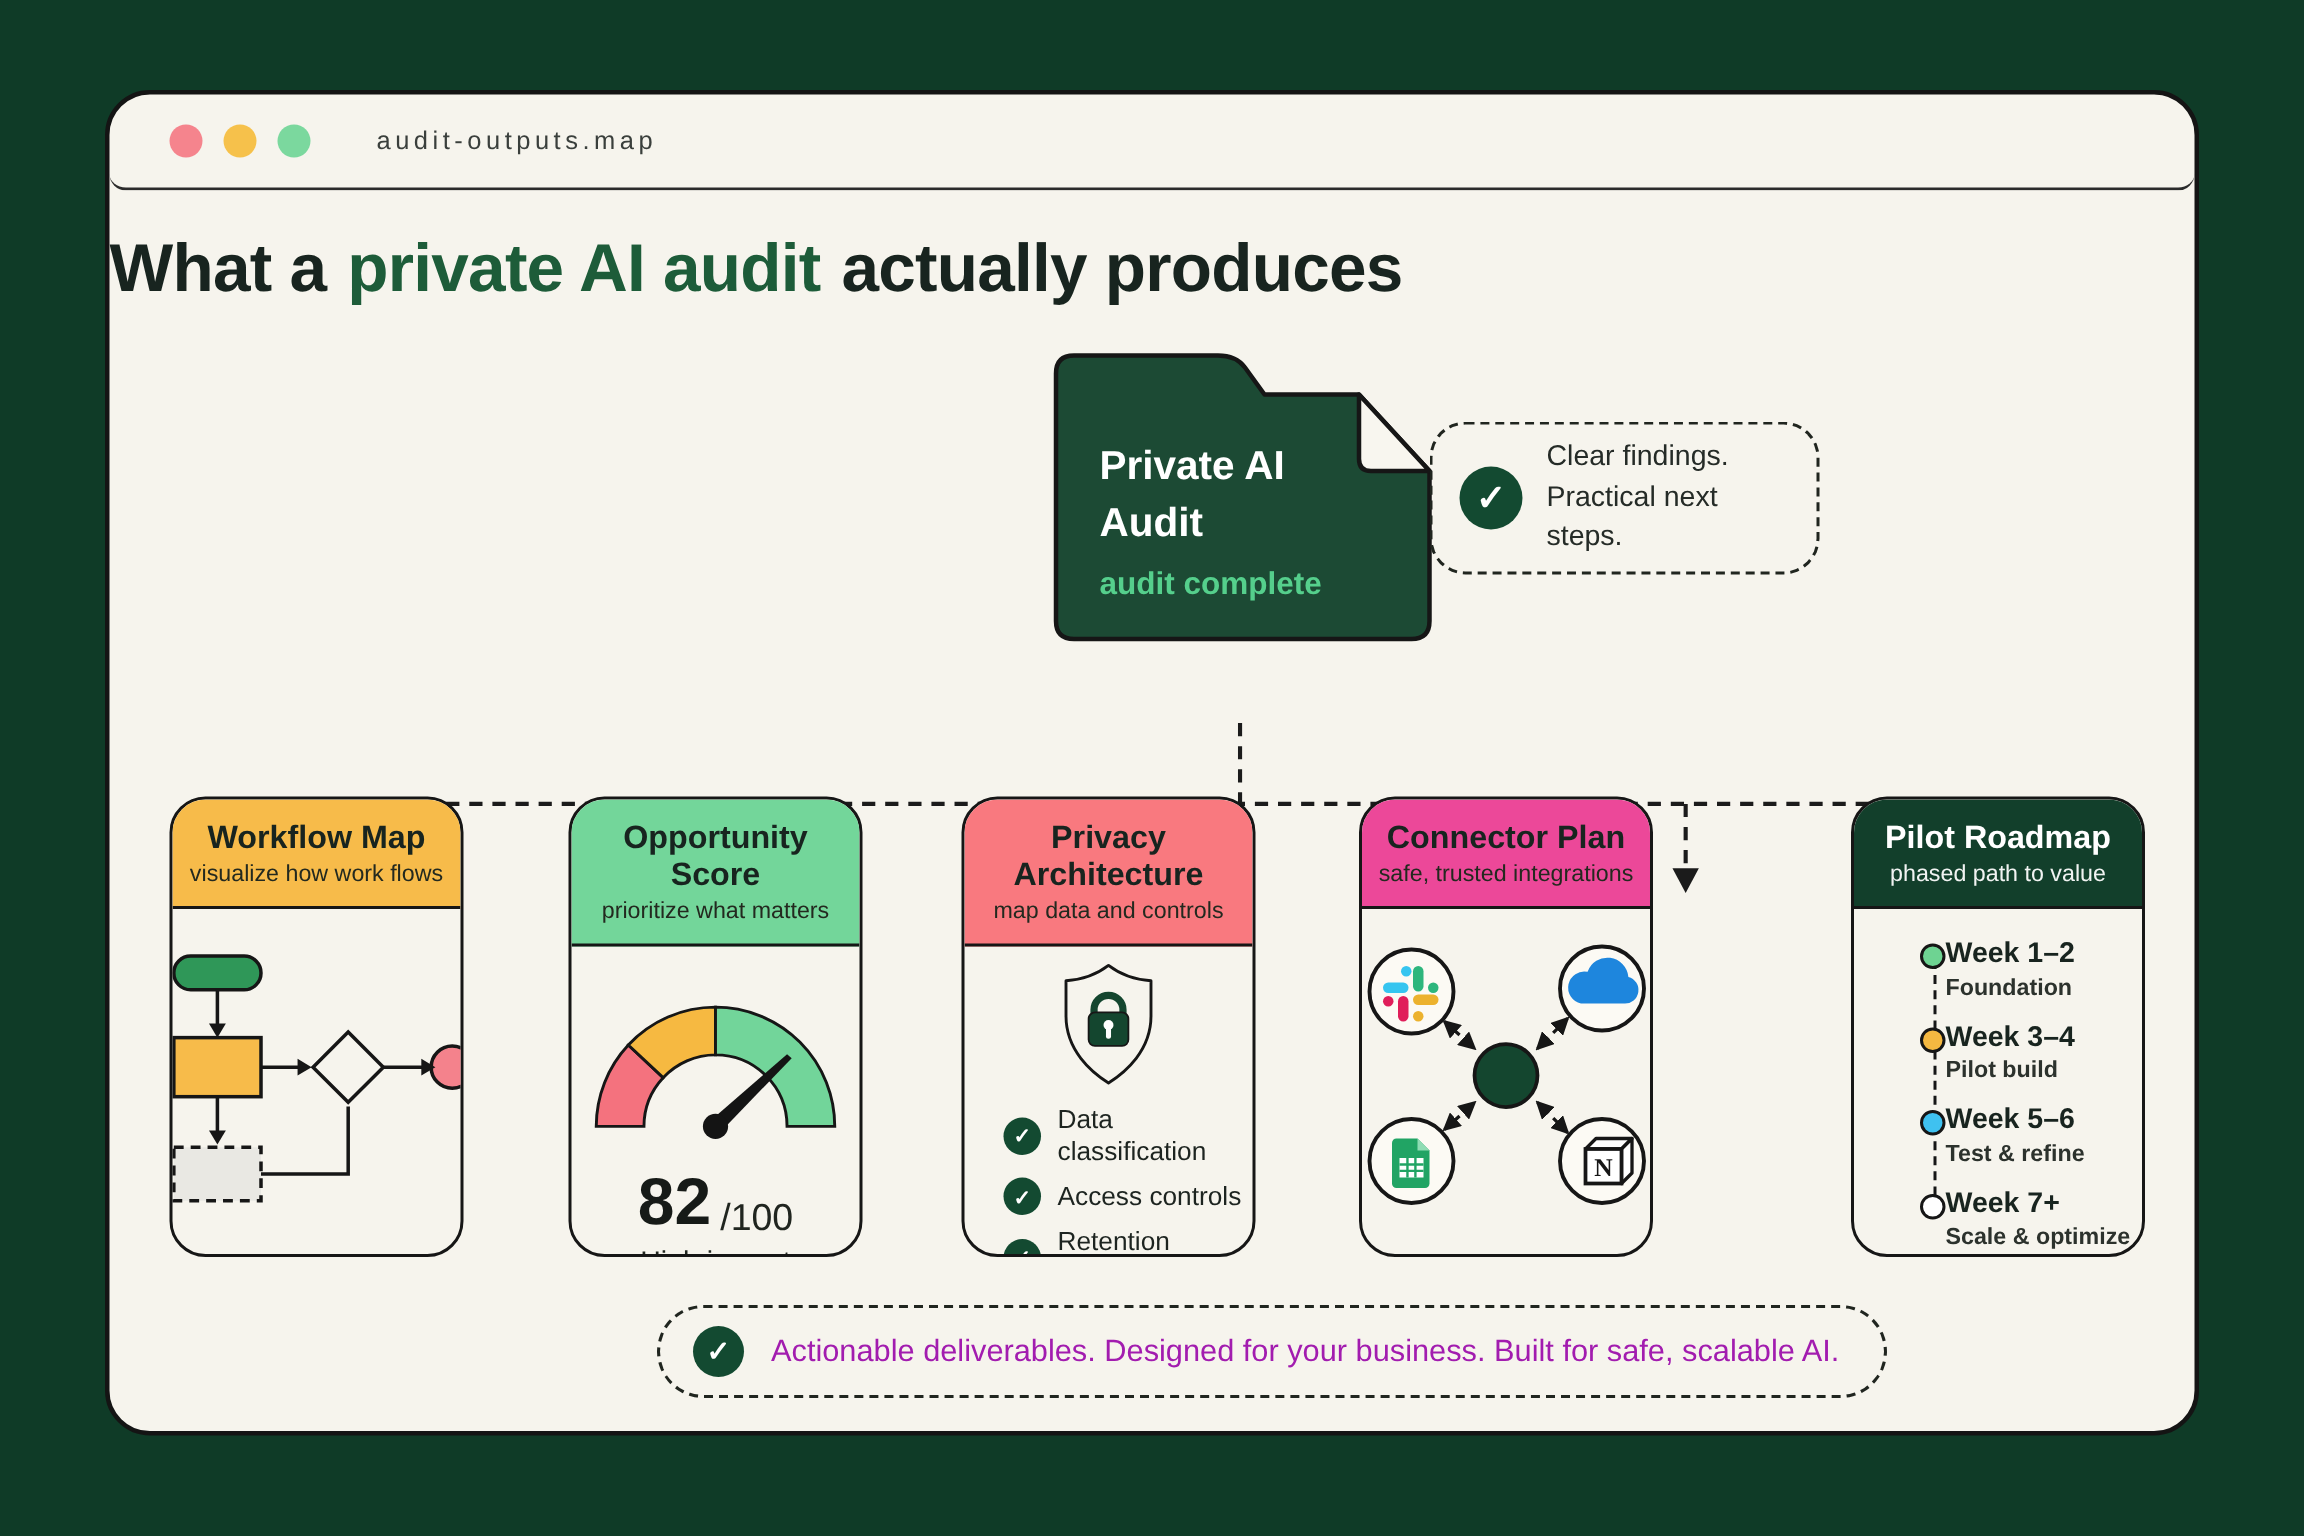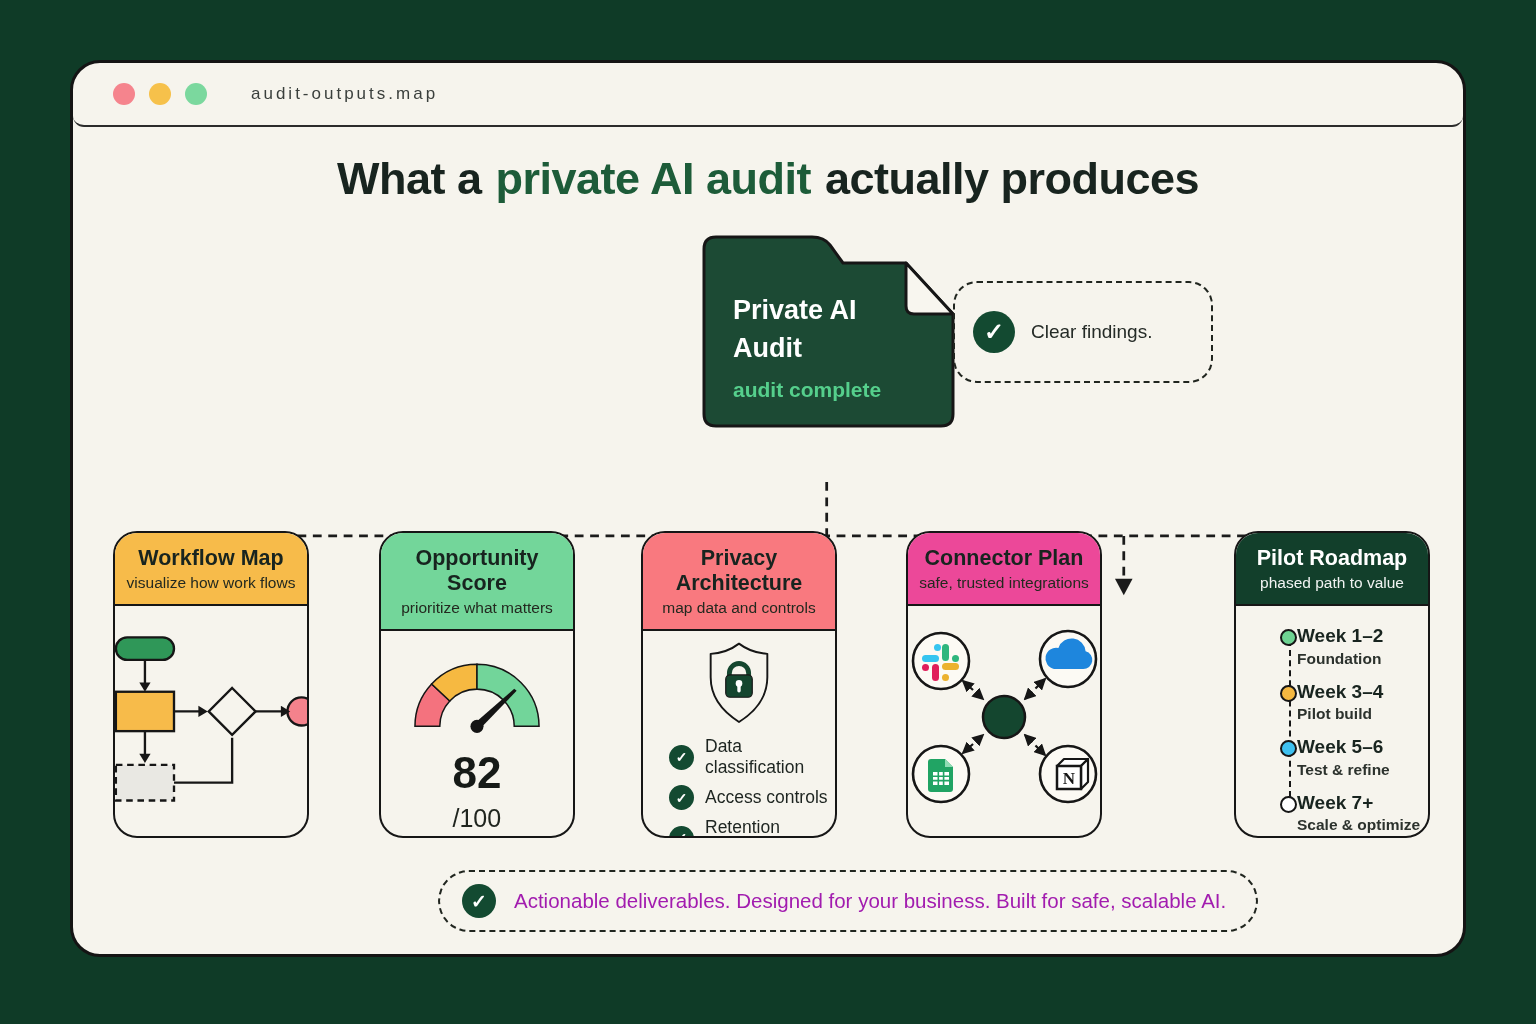--- a/index.html
+++ b/index.html
@@ -14,21 +14,21 @@
     height:64px; display:flex; align-items:center; padding-left:40px;
     border-bottom:2.5px solid #2b2b2b;
     border-radius:11px;
   }
   .dot { width:22px; height:22px; border-radius:50%; margin-right:14px; }
   .window-title {
     margin-left:30px; font-size:17px; letter-spacing:3px; color:#3a3f3c; font-weight:500;
   }
 
   .heading {
-    position:absolute; left:0; top:90px; width:100%; text-align:center;
+    position:absolute; left:0; top:90px; width:100%; text-align:left;
     font-size:45px; font-weight:700; letter-spacing:-0.5px; color:#18241f;
   }
   .heading .hl { margin:0 2px; }
 
   
   .folder { position:absolute; left:628px; top:170px; width:255px; height:196px; }
   .folder svg { position:absolute; left:0; top:0; }
   .folder-text { position:absolute; left:32px; top:58px; width:170px; }
   .folder-title { color:#ffffff; font-size:27px; font-weight:700; line-height:1.42; }
   .folder-status { margin-top:10px; font-size:21px; font-weight:600; }
@@ -56,21 +56,21 @@
   }
   .card-header {
     text-align:center; padding:13px 6px 12px; border-bottom:2.5px solid #161616;
   }
   .card-title { font-size:21.5px; font-weight:700; color:#18241f; }
   .card-sub { font-size:15.5px; margin-top:3px; color:#23291f; }
   .card-body { position:relative; height:228px; display:flex; flex-direction:column; align-items:center; }
   .card5 .card-sub { opacity:.94; }
 
   
-  .score-row { display:flex; align-items:flex-start; gap:6px; margin-top:12px;flex-direction:column; }
+  .score-row { display:flex; align-items:flex-end; gap:6px; margin-top:12px; }
   .score { font-size:44px; font-weight:700; color:#161a17; }
   .score-denom { font-size:25px; color:#20251f; }
   .impact { font-size:19px; margin-top:4px; color:#20251f; }
 
   
   .checklist { margin-top:8px; width:100%; padding-left:26px; display:flex; flex-direction:column; gap:7px; }
   .check-row { display:flex; align-items:center; gap:11px; }
   .check-row .check-circle { width:25px; height:25px; font-size:14px; }
   .check-label { font-size:17.5px; color:#1d2420; }
 
@@ -136,20 +136,21 @@
     <div class="folder-text">
       <div class="folder-title">Private AI Audit</div>
       <div class="folder-status" style="color: rgb(85, 207, 140);">audit complete</div>
     </div>
   </div>
 
   <div class="callout">
     <span class="check-circle">✓</span>
     <div class="callout-text">
       <div>Clear findings.</div>
+      <div>Practical next steps.</div>
     </div>
   </div>
 
   <div class="card" style="left:40px">
     <div class="card-header" style="background: rgb(247, 187, 74);">
       <div class="card-title">Workflow Map</div>
       <div class="card-sub">visualize how work flows</div>
     </div>
     <div class="card-body">
       <svg width="225" height="202" viewBox="0 0 240 200" style="margin-top:11px">

